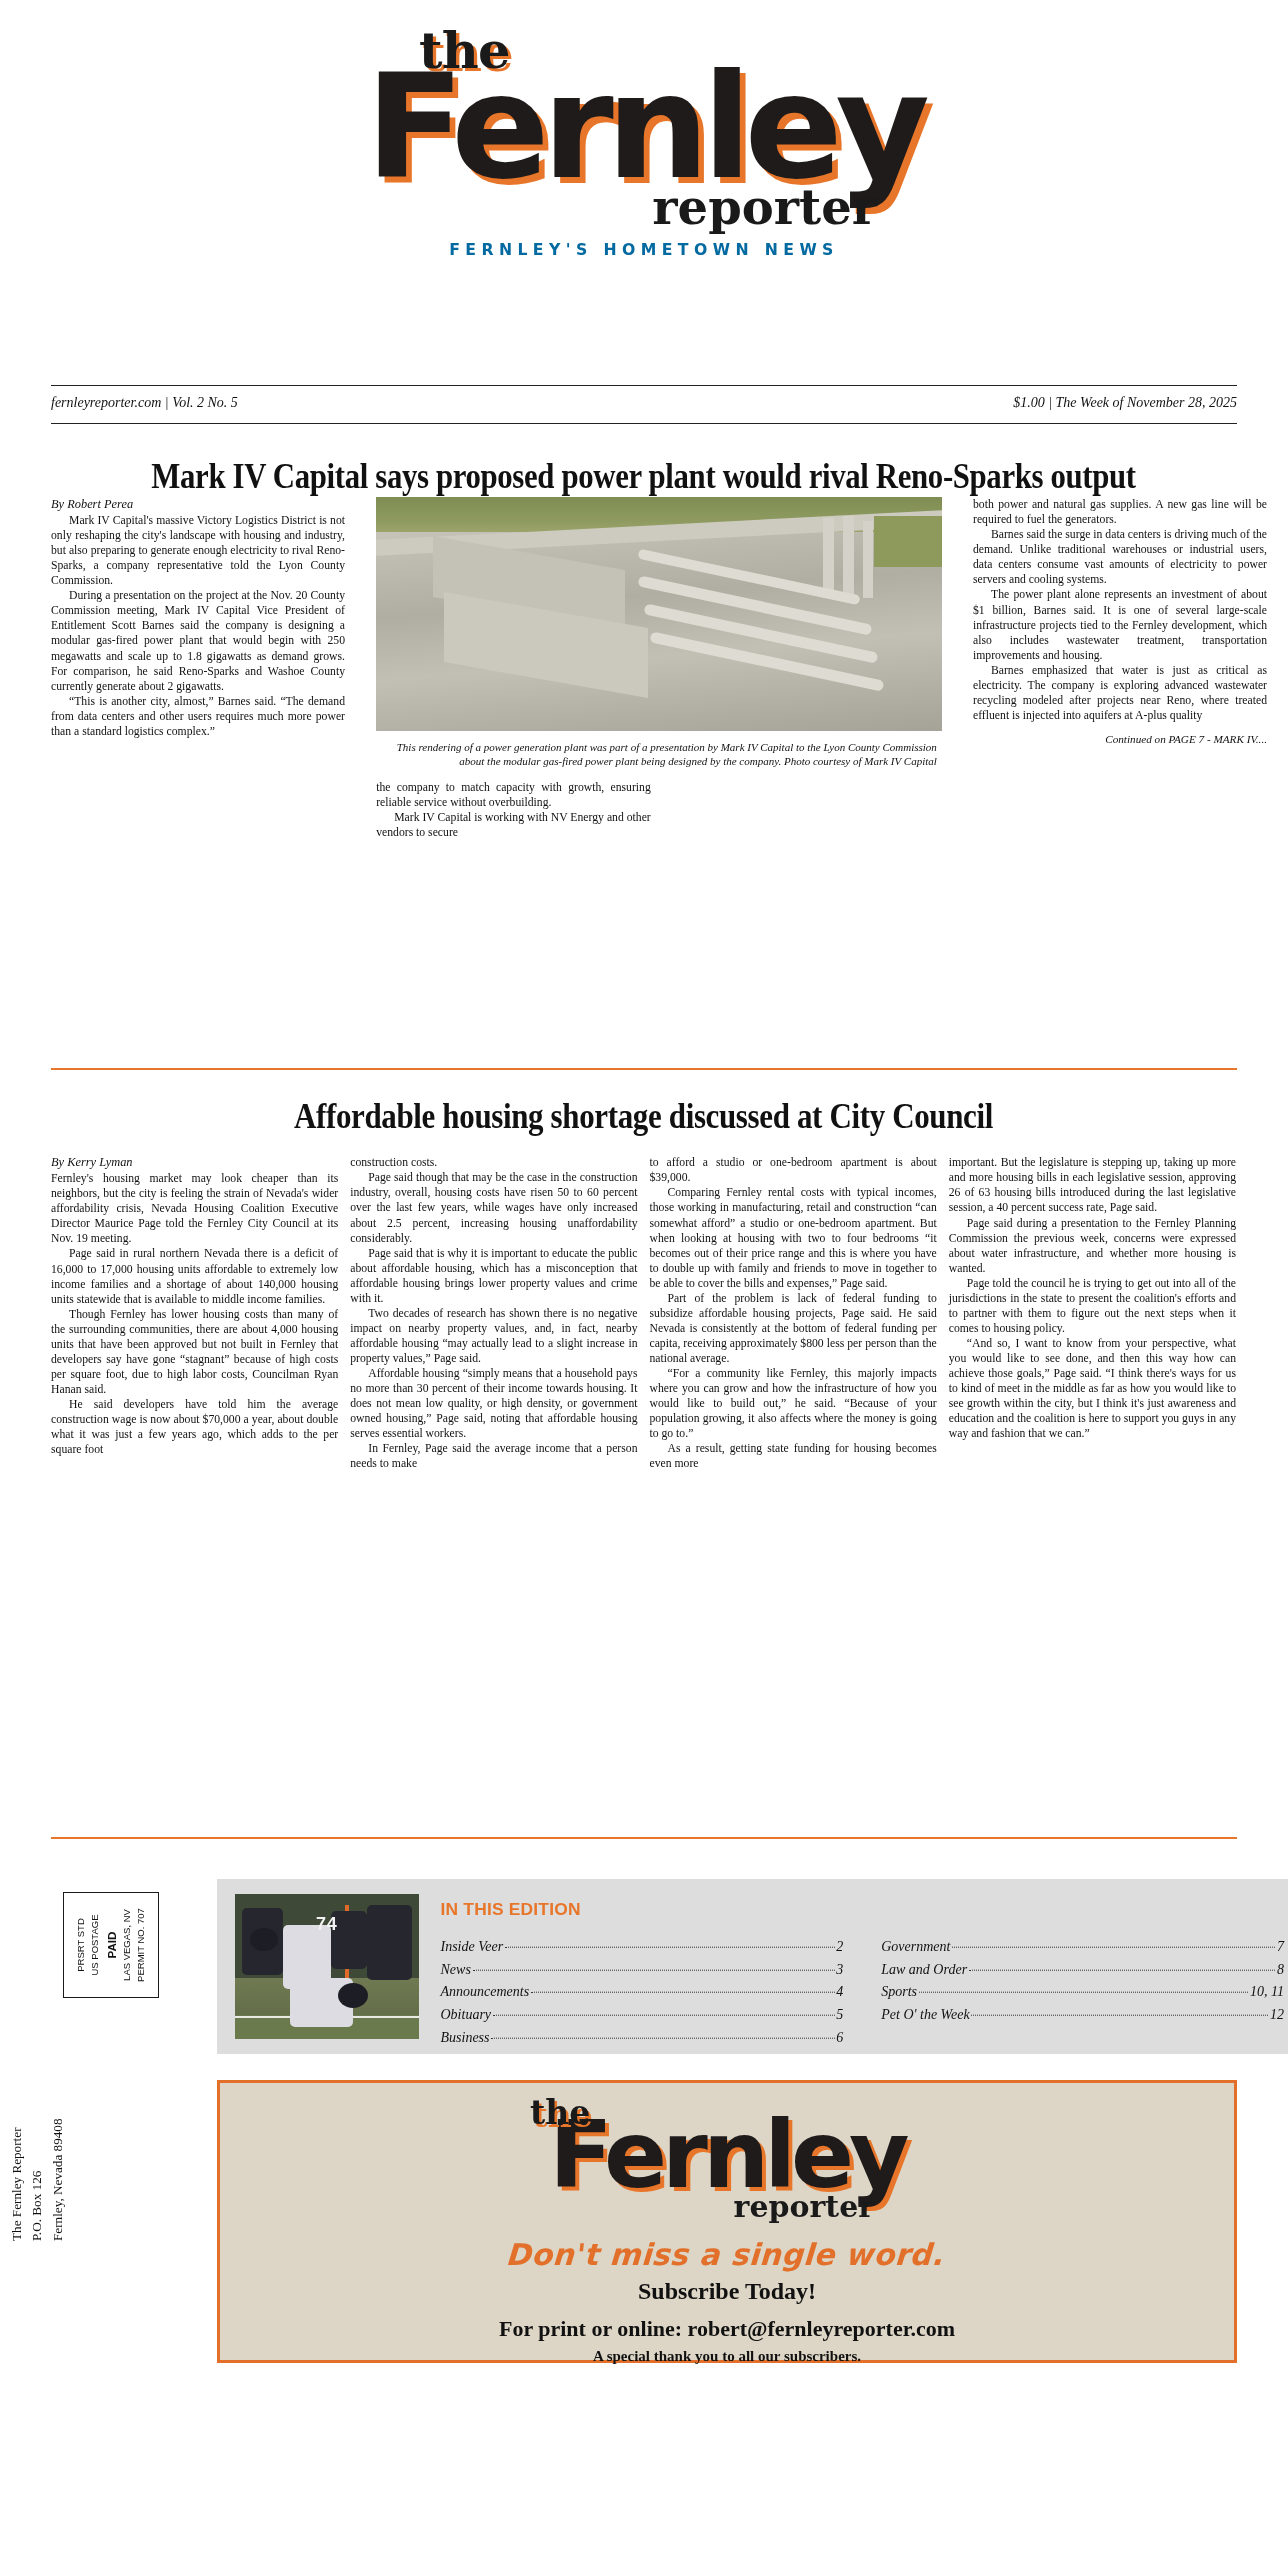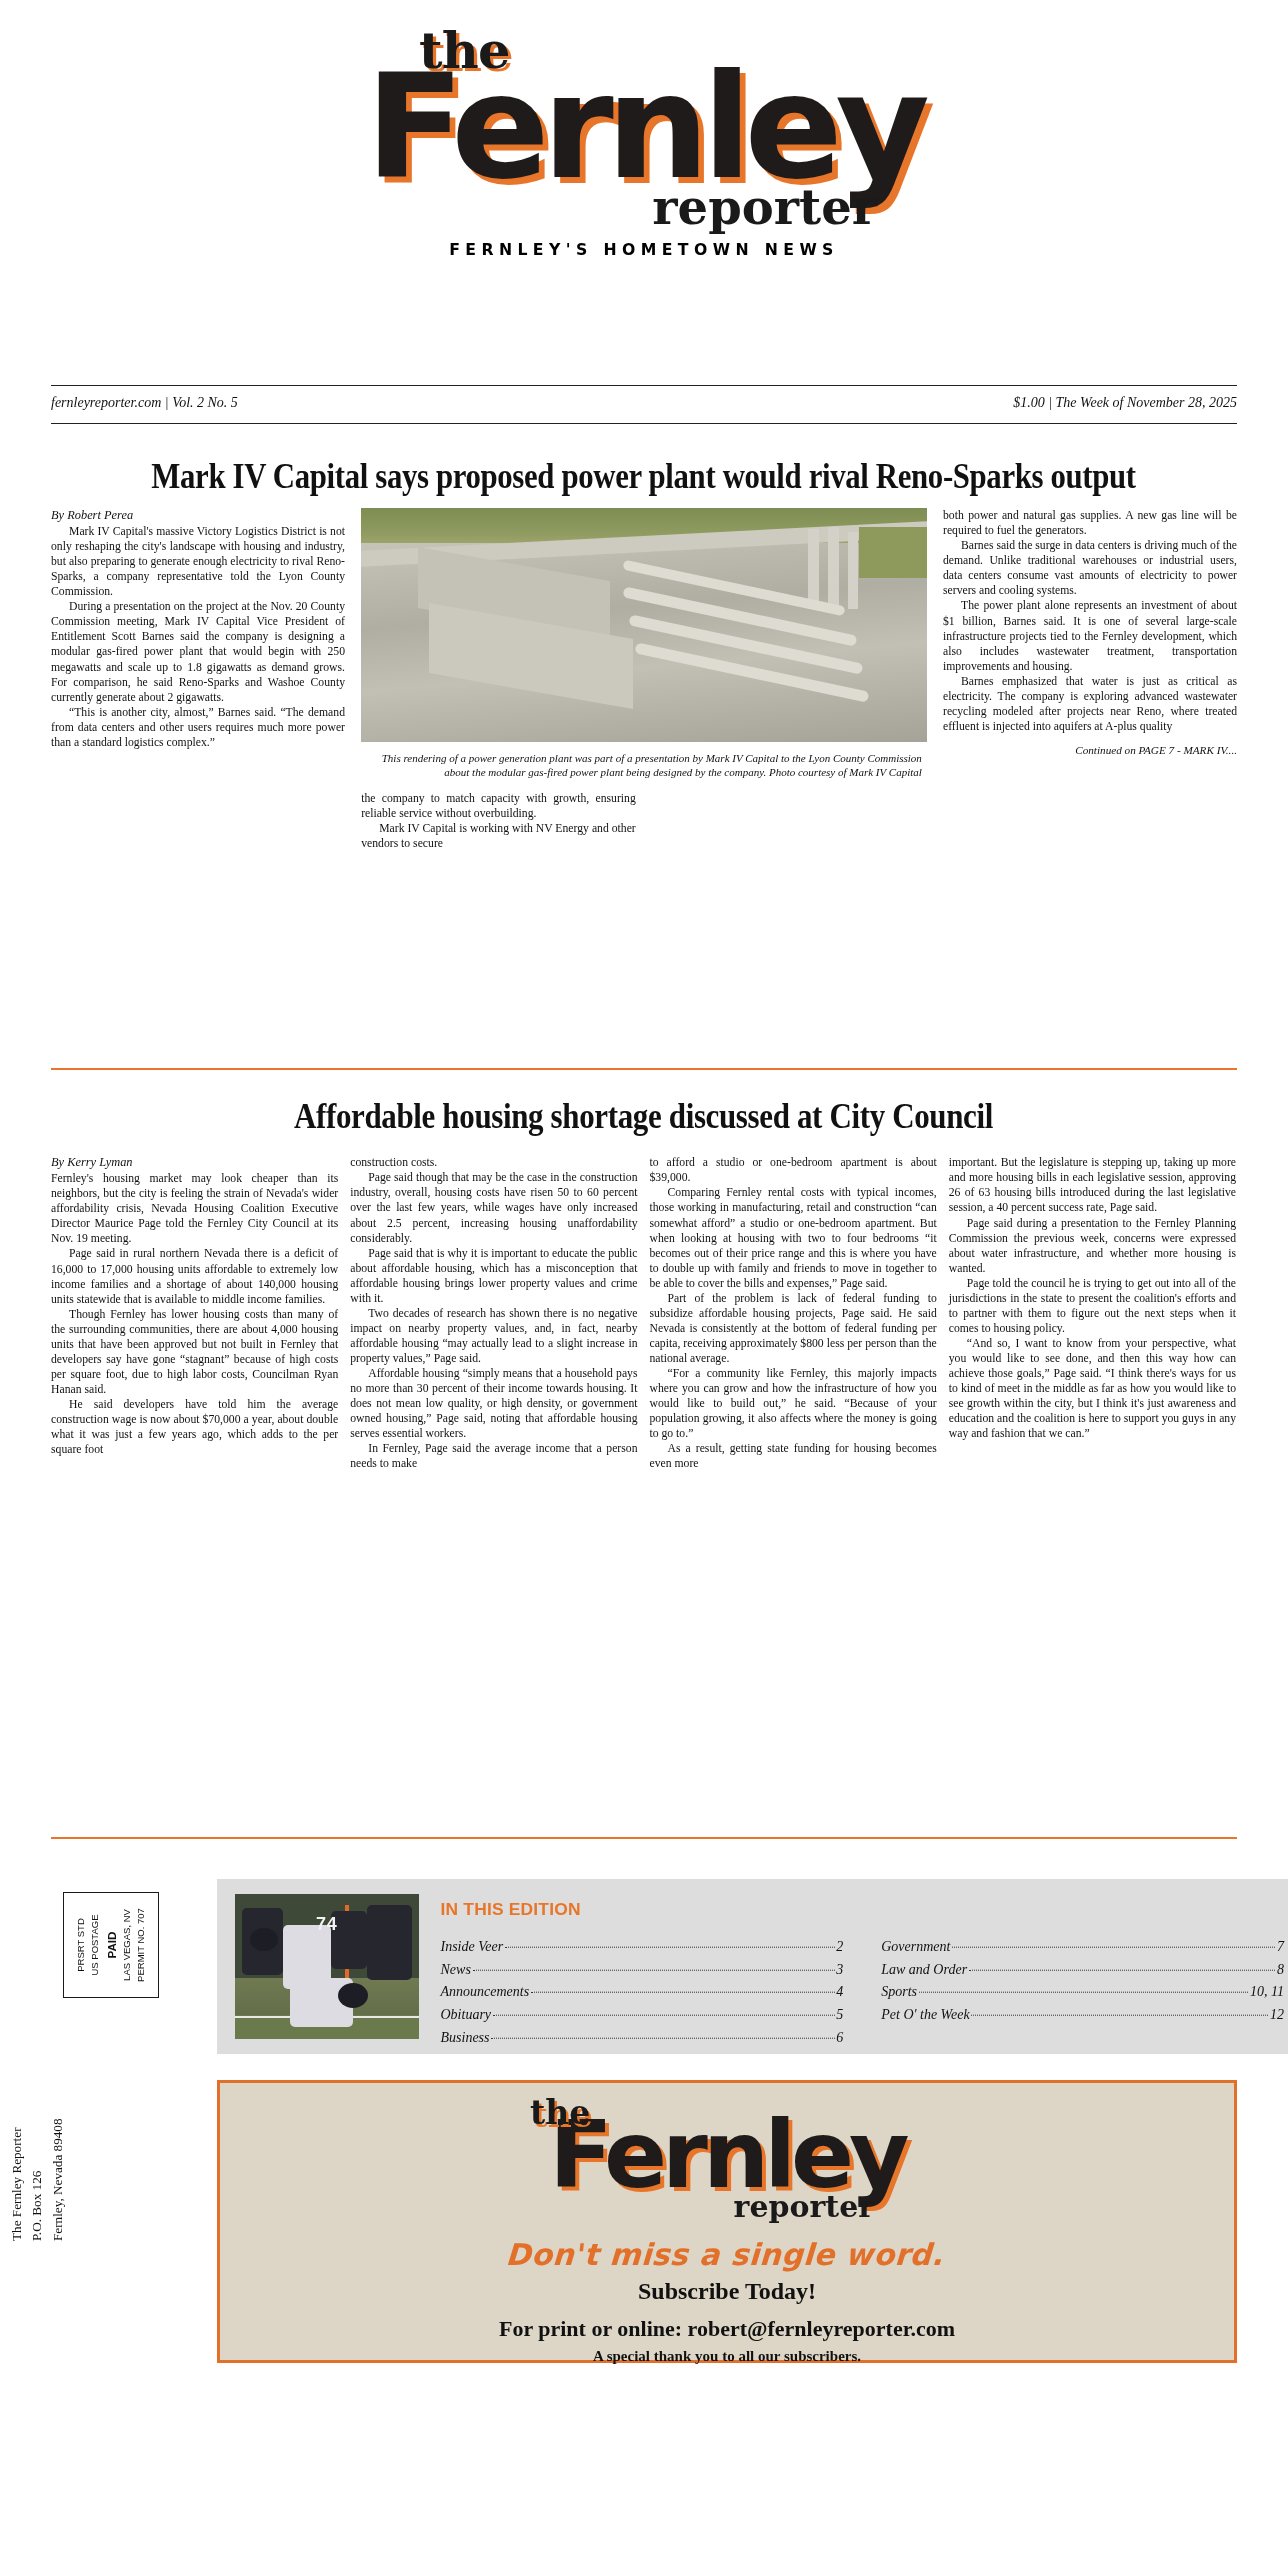--- a/index.html
+++ b/index.html
@@ -58,21 +58,21 @@
     color:#1a1a1a;
     z-index:4;
   }
   .logo-tagline {
     position:absolute; left:0; right:0; top:240px;
     text-align:center;
     font-family:"DejaVu Sans", sans-serif;
     font-weight:bold;
     font-size:15.7px;
     letter-spacing:5.4px;
-    color:#000000;
+    color:#0369a1;
   }
 
   
   .rule-top {
     position:absolute; left:51px; right:51px; top:385px;
     border-top:1.2px solid #222;
   }
   .dateline {
     position:absolute; left:51px; right:51px; top:390px;
     display:flex; justify-content:space-between; align-items:center;
@@ -96,22 +96,22 @@
     text-align:center;
     letter-spacing:-0.4px;
     transform:scaleX(0.88);
     transform-origin:center top;
     margin:16.5px 0 0 0;
   }
 
   .cols3 {
     display:grid;
     grid-template-columns:294px 592px 294px;
-    column-gap:3px;
-    margin-top:13px;
+    column-gap:18px;
+    margin-top:2px;
   }
   .colbody {
     font-size:11.7px;
     line-height:1.285;
     text-align:justify;
     hyphens:auto;
     -webkit-hyphens:auto;
     font-family:"Liberation Serif", serif;
   }
   .colbody p { margin:0; text-indent:18px; }

